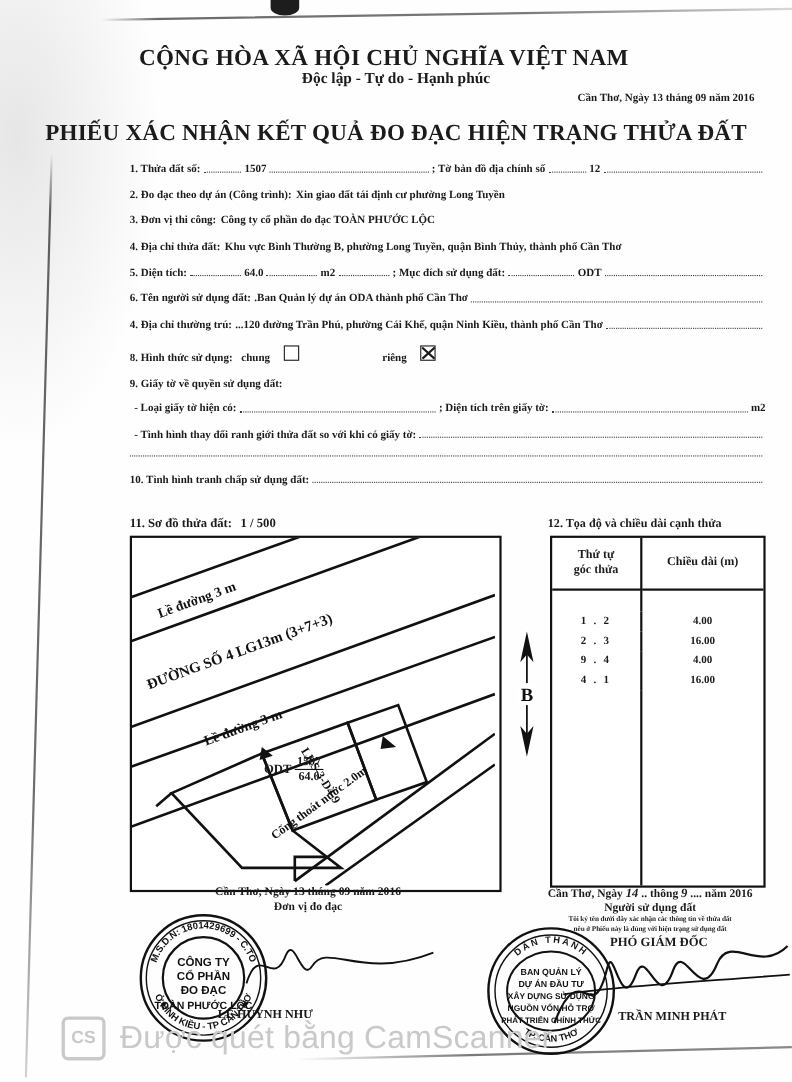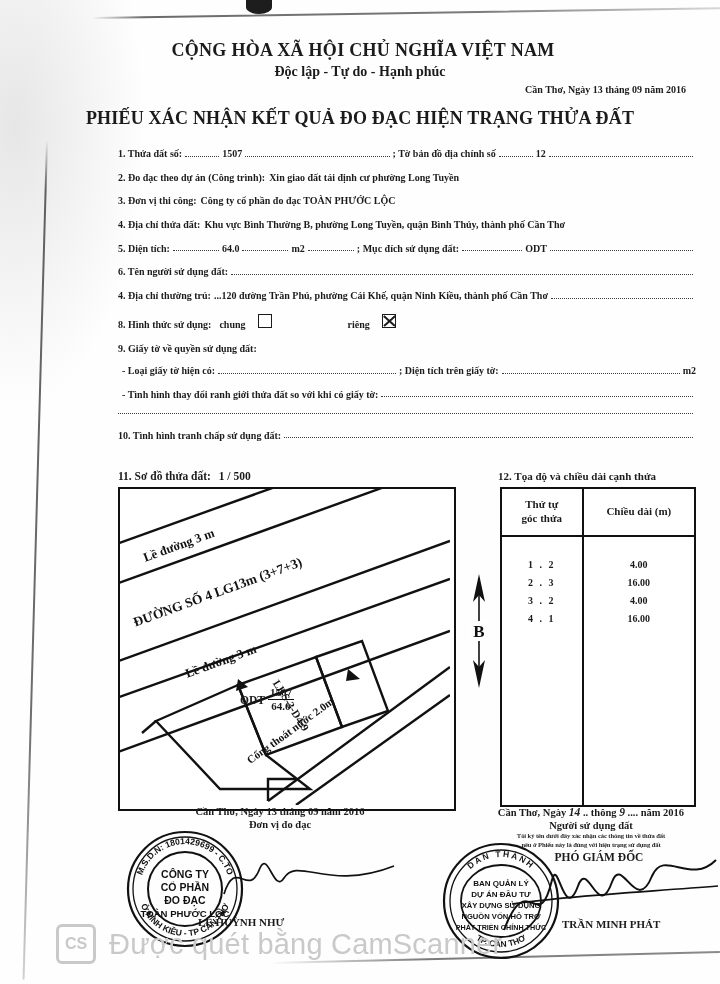--- a/index.html
+++ b/index.html
@@ -17,28 +17,28 @@
       transform:rotate(1.6deg);transform-origin:top center;border-radius:2px;}
   .scan-edge-bottom{position:absolute;left:270px;top:962px;width:450px;height:2px;
       background:linear-gradient(90deg,rgba(120,120,120,0) 0%,#7a7a7a 35%,#8a8a8a 100%);
       transform:rotate(-1.4deg);transform-origin:left center;}
   .scan-blob{position:absolute;left:246px;top:0;width:26px;height:14px;background:#1d1d1d;
       border-radius:0 0 60% 60%;filter:blur(.4px);}
   .scan-shade{position:absolute;left:0;top:0;width:150px;height:420px;
       background:radial-gradient(ellipse at 10% 30%,rgba(175,175,175,.30),rgba(255,255,255,0) 68%);}
 
   
-  .hdr-nation{position:absolute;top:40px;left:17px;width:692px;text-align:center;
-      font-size:18px;font-weight:bold;letter-spacing:.3px;}
+  .hdr-nation{position:absolute;top:40px;left:3px;width:692px;text-align:center;
+      font-size:21px;font-weight:bold;letter-spacing:.3px;}
   .hdr-motto{position:absolute;top:64px;left:0;width:720px;text-align:center;
       font-size:14px;font-weight:bold;}
   .hdr-place-date{position:absolute;top:84px;left:0;width:686px;text-align:right;
       font-size:10px;font-weight:bold;}
   .hdr-title{position:absolute;top:108px;left:0;width:720px;text-align:center;
-      font-size:18px;font-weight:bold;letter-spacing:.2px;}
+      font-size:21px;font-weight:bold;letter-spacing:.2px;}
 
   
   .form{position:absolute;left:118px;top:148px;width:578px;}
   .frow{font-size:10px;font-weight:bold;line-height:1.15;margin-bottom:12.2px;
         white-space:nowrap;display:flex;align-items:baseline;}
   .frow.tight{margin-bottom:11px;}
   .lbl{flex:none;}
   .val{flex:none;font-weight:bold;}
   .dots{flex:1 1 auto;min-width:12px;align-self:flex-end;
         border-bottom:1px dotted #3a3a3a;margin:0 3px 3px 3px;height:1px;}
@@ -157,20 +157,21 @@
       <span class="val">m2</span>
       <span class="dots fixed d46"></span>
       <span class="lbl">; Mục đích sử dụng đất:</span>
       <span class="dots fixed d60"></span>
       <span class="val">ODT</span>
       <span class="dots"></span>
     </div>
 
     <div class="frow">
       <span class="lbl">6. Tên người sử dụng đất:</span>
+      <span class="val" style="margin-left:3px">.Ban Quản lý dự án ODA thành phố Cần Thơ</span>
       <span class="dots"></span>
     </div>
 
     <div class="frow">
       <span class="lbl">4. Địa chỉ thường trú:</span>
       <span class="val" style="margin-left:3px">...120 đường Trần Phú, phường Cái Khế, quận Ninh Kiều, thành phố Cần Thơ</span>
       <span class="dots"></span>
     </div>
 
     <div class="frow" style="gap:0">
@@ -295,21 +296,21 @@
           </tr>
         <tr>
           <td class="c1">1 . 2</td>
           <td>4.00</td>
         </tr>
         <tr>
           <td class="c1">2 . 3</td>
           <td>16.00</td>
         </tr>
         <tr>
-          <td class="c1">3 . 2</td>
+          <td class="c1">9 . 4</td>
           <td>4.00</td>
         </tr>
         <tr>
           <td class="c1">4 . 1</td>
           <td>16.00</td>
         </tr>
         <tr class="filler">
           <td class="c1"></td>
             <td></td>
         </tr>

